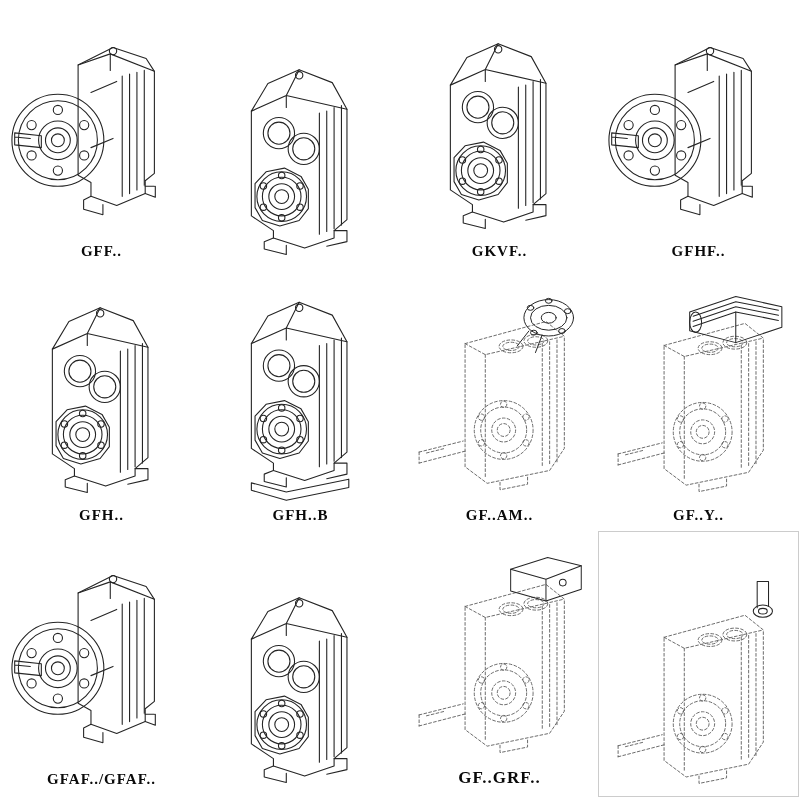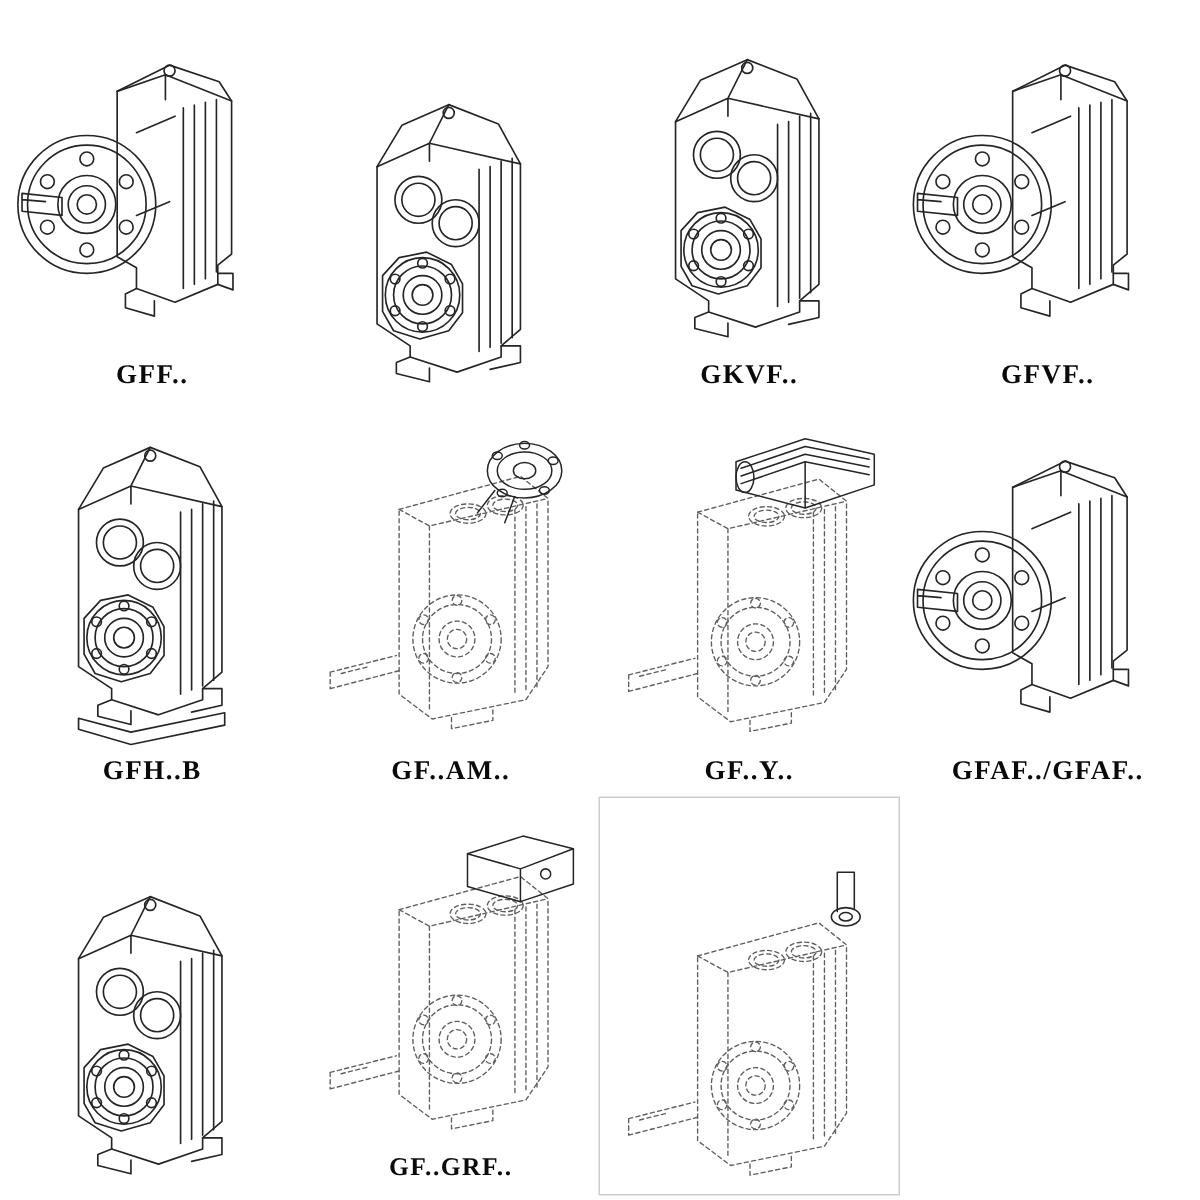--- a/index.html
+++ b/index.html
@@ -35,21 +35,21 @@
     stroke-linecap: round;
     flex: 0 0 auto;
   }
   use.ph {
     stroke: #5f5f5f;
     stroke-width: 1;
     stroke-dasharray: 3 2.4;
   }
   .label {
     font-weight: bold;
-    font-size: 18px;
+    font-size: 15px;
     letter-spacing: 1px;
     color: #0a0a0a;
     text-align: center;
     padding: 3px 0 6px;
     white-space: nowrap;
   }
   .label.big { font-size: 17px; }
   .defs-holder { position: absolute; width: 0; height: 0; overflow: hidden; }
 </style>
 </head>
@@ -176,23 +176,29 @@
     <svg class="drawing" viewBox="0 0 200 235">
       <use href="#gbx-bore" y="2"></use>
     </svg>
     <figcaption class="label">GKVF..</figcaption>
   </figure>
 
   <figure class="cell">
     <svg class="drawing" viewBox="0 0 200 235">
       <use href="#gbx-flange" y="2"></use>
     </svg>
-    <figcaption class="label">GFVF..</figcaption>
-  </figure>
-
+    <figcaption class="label">GFHF..</figcaption>
+  </figure>
+
+  <figure class="cell">
+    <svg class="drawing" viewBox="0 0 200 235">
+      <use href="#gbx-bore" y="2"></use>
+    </svg>
+    <figcaption class="label">GFH..</figcaption>
+  </figure>
 
   <figure class="cell">
     <svg class="drawing" viewBox="0 0 200 235">
       <use href="#gbx-bore" y="-4"></use>
       <path d="M46 212 L84 222 L152 208 M46 212 V220 L84 231 L152 217 V208"></path>
     </svg>
     <figcaption class="label">GFH..B</figcaption>
   </figure>
 
   <figure class="cell">

